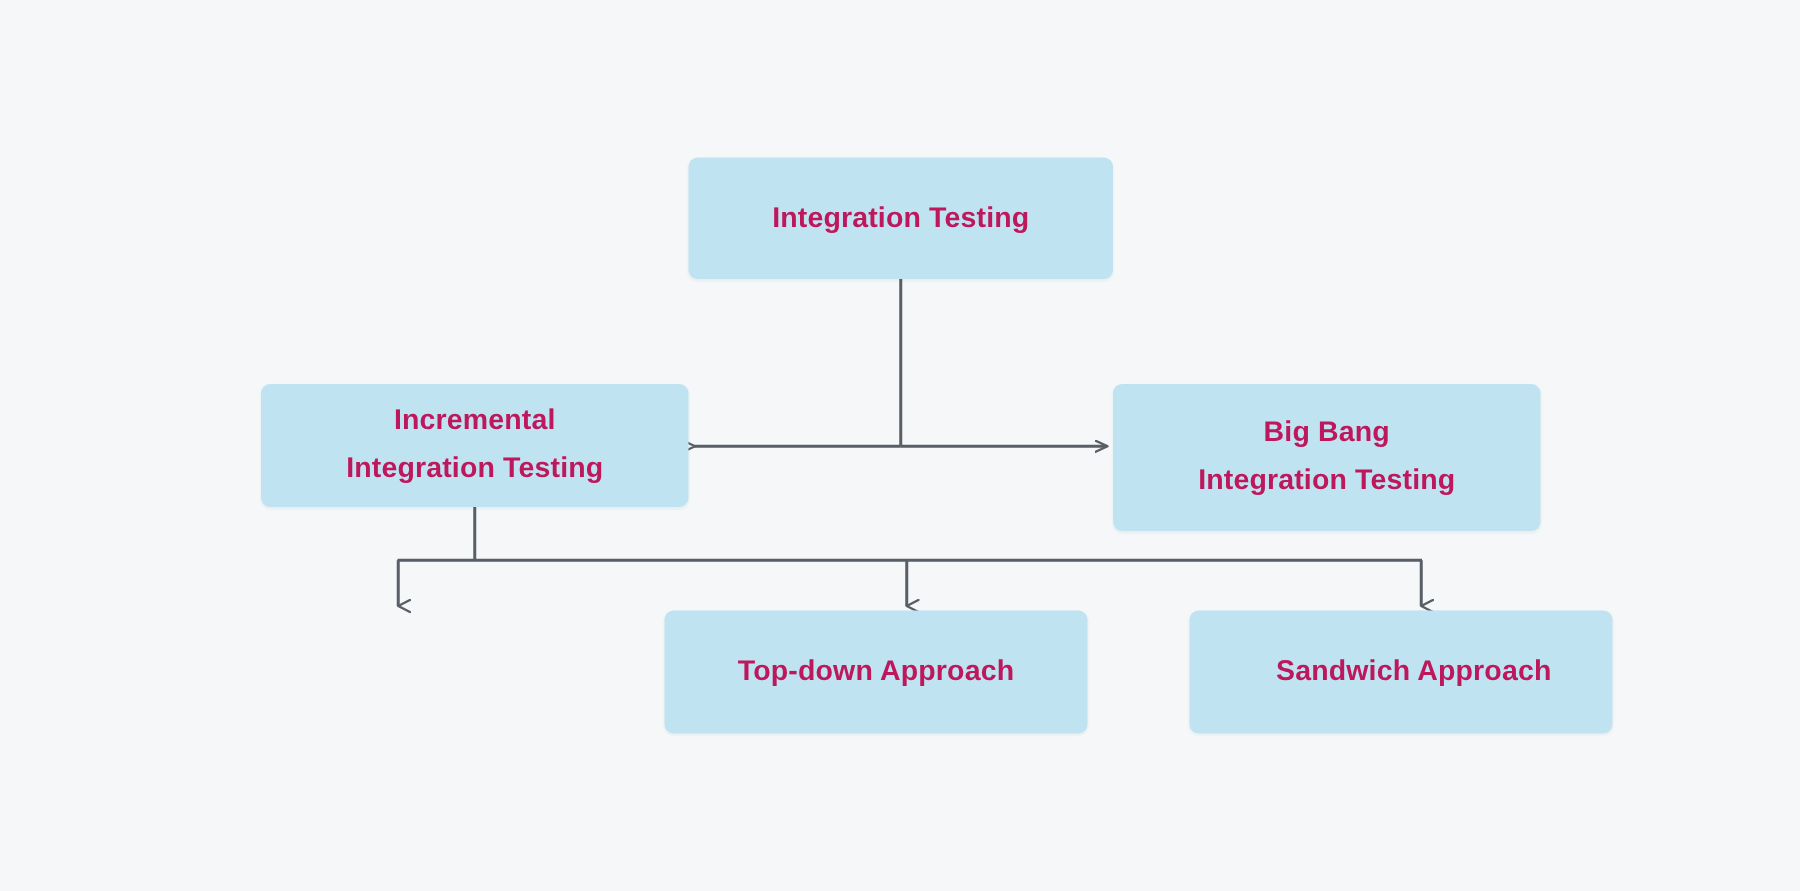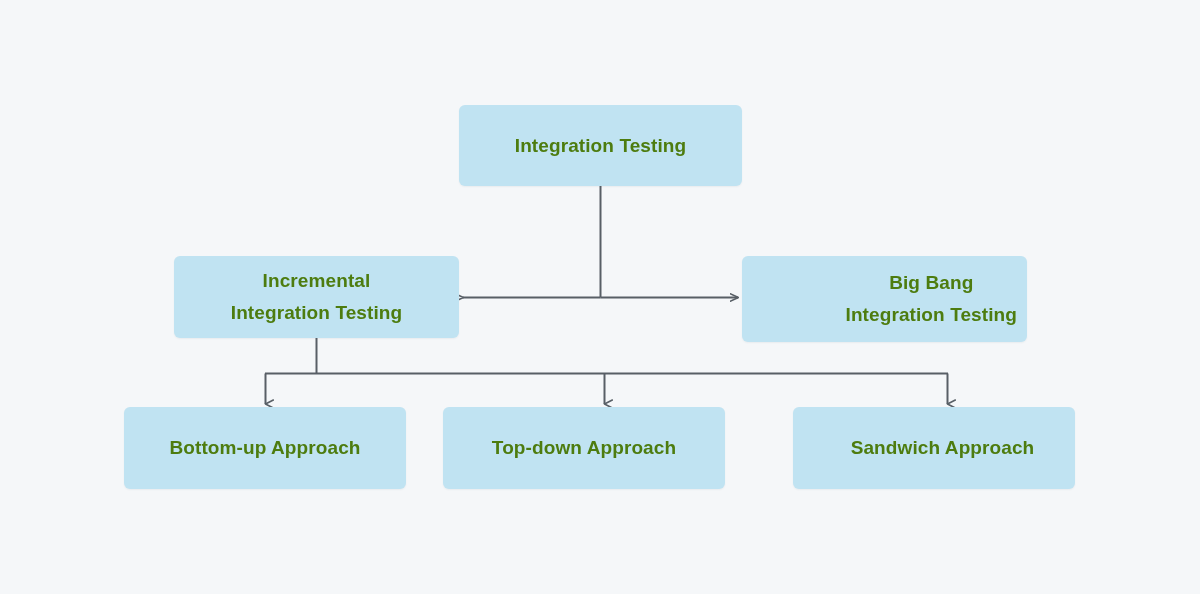--- a/index.html
+++ b/index.html
@@ -27,21 +27,21 @@
   }
   .node {
     position: absolute;
     background: #c0e3f2;
     border-radius: 6px;
     box-sizing: border-box;
     display: flex;
     align-items: center;
     justify-content: center;
     text-align: center;
-    color: #4d7c0f;
+    color: #be185d;
     font-size: 19px;
     font-weight: 600;
     line-height: 1.68;
     letter-spacing: 0.1px;
     box-shadow: 0 1px 2px rgba(40, 70, 90, 0.06);
     z-index: 2;
   }
   .node .node-label {
     display: block;
     white-space: pre-line;
@@ -60,22 +60,21 @@
     left: 174px;
     top: 256px;
     width: 285px;
     height: 82px;
     text-align: center;
   }
   #node-bigbang {
     left: 742px;
     top: 256px;
     width: 285px;
-    height: 86px;
-    justify-content: flex-end;
+    height: 98px;
   }
   
   #node-bottom-up {
     left: 124px;
     top: 407px;
     width: 282px;
     height: 82px;
   }
   #node-top-down {
     left: 443px;
@@ -133,23 +132,20 @@
   <div class="node" id="node-incremental">
     <span class="node-label">Incremental
 Integration Testing</span>
   </div>
 
   <div class="node" id="node-bigbang">
     <span class="node-label">Big Bang
 Integration Testing</span>
   </div>
 
-  <div class="node" id="node-bottom-up">
-    <span class="node-label">Bottom-up Approach</span>
-  </div>
 
   <div class="node" id="node-top-down">
     <span class="node-label">Top-down Approach</span>
   </div>
 
   <div class="node" id="node-sandwich">
     <span class="node-label">Sandwich Approach</span>
   </div>
 
 </div>

